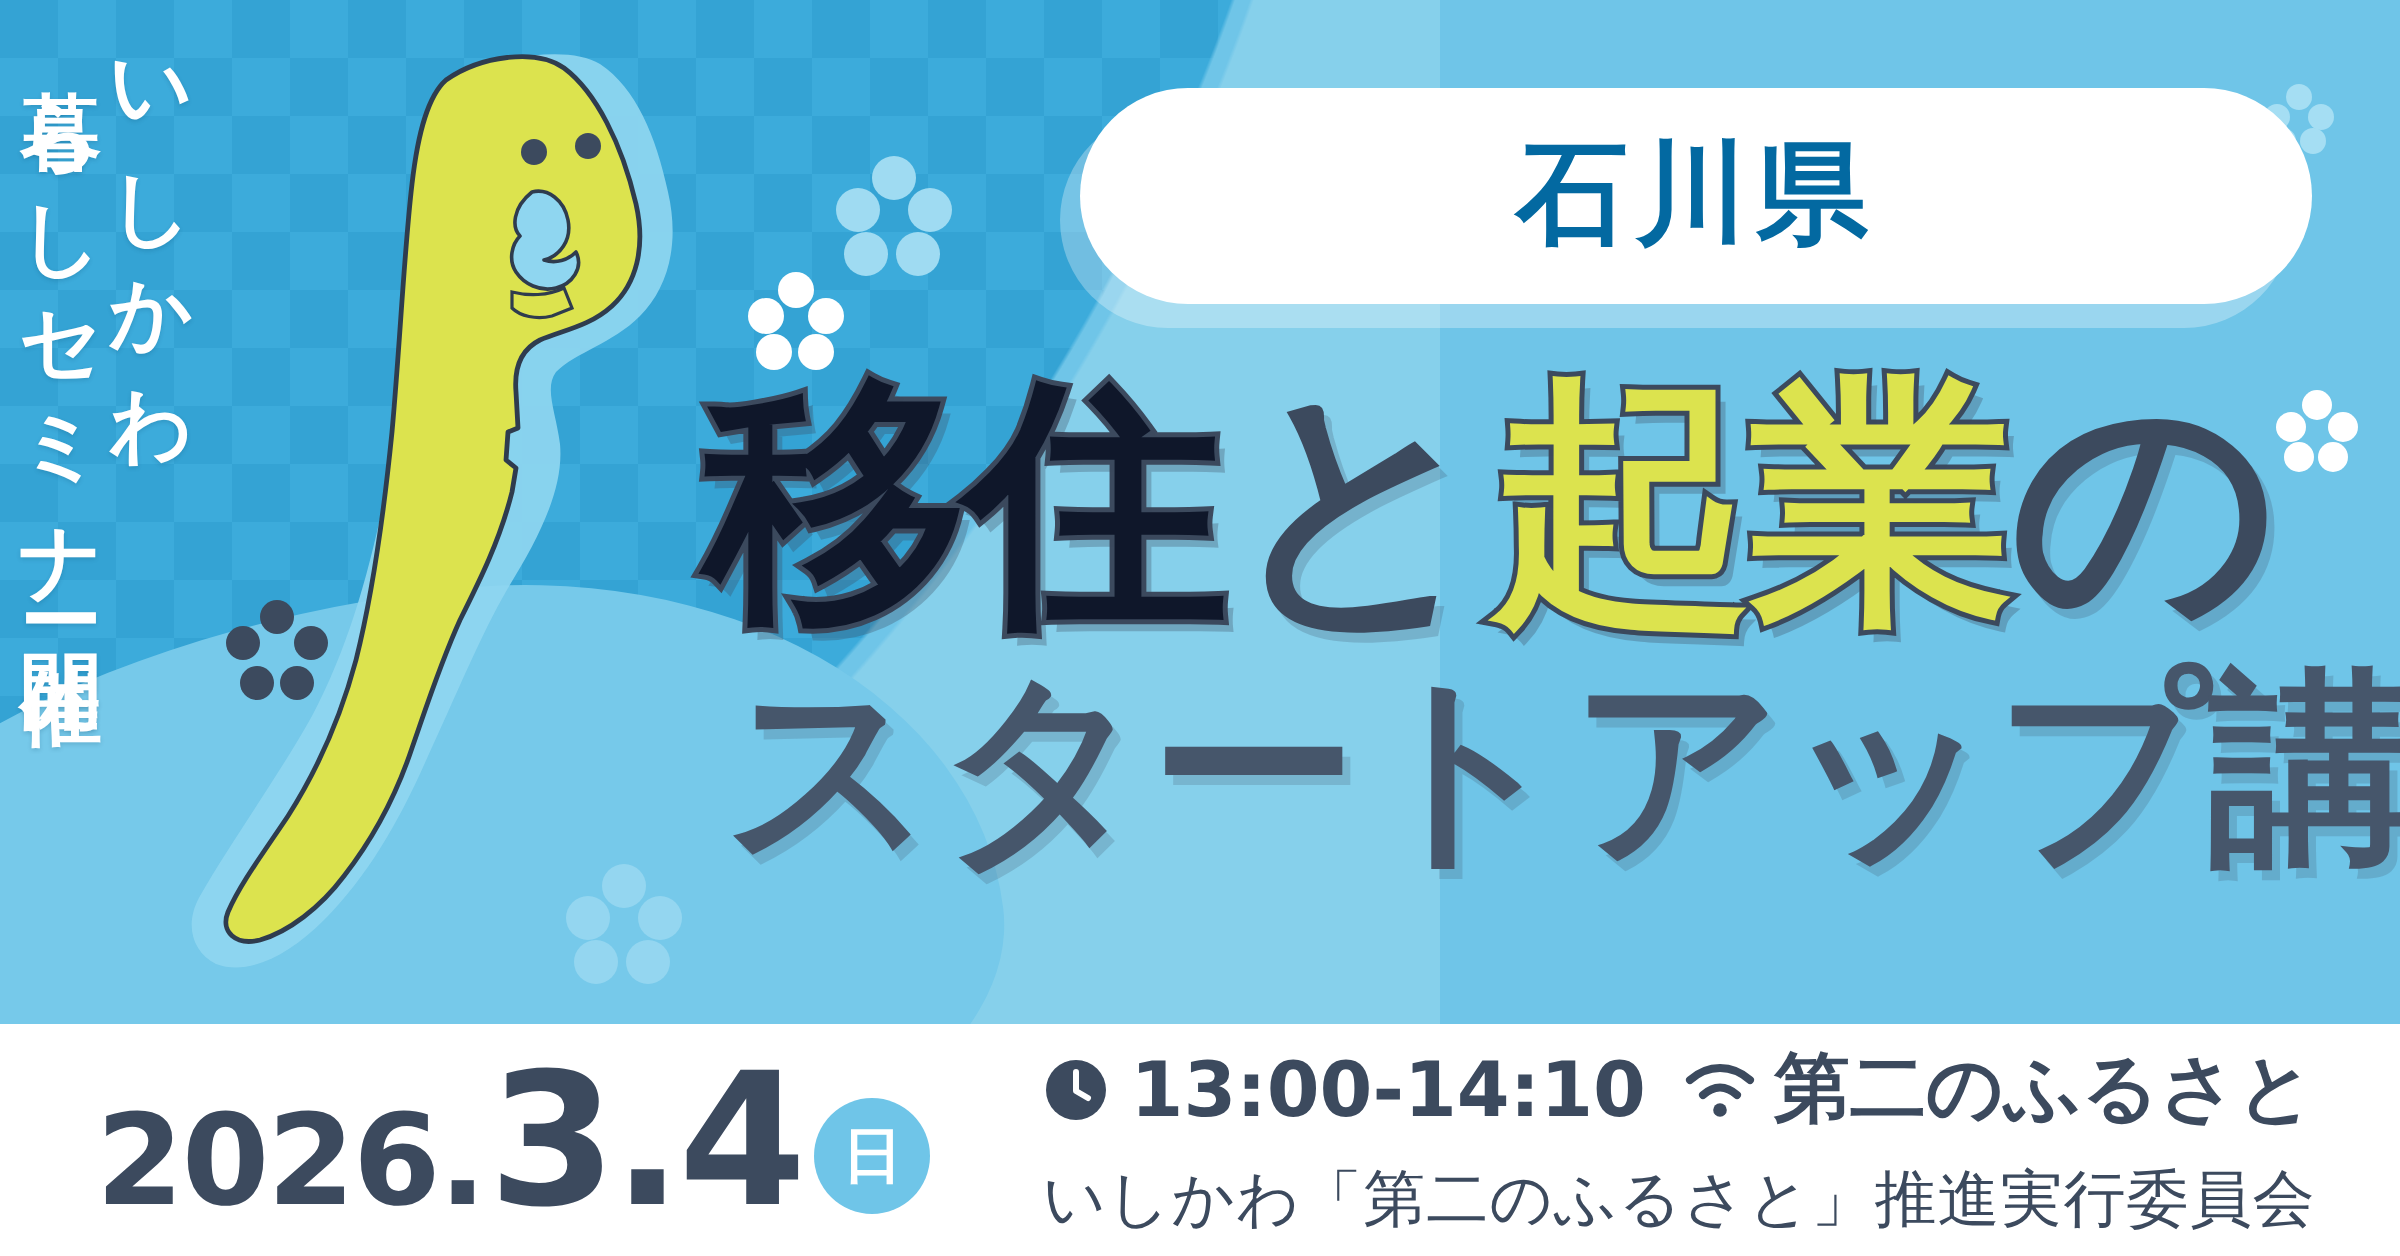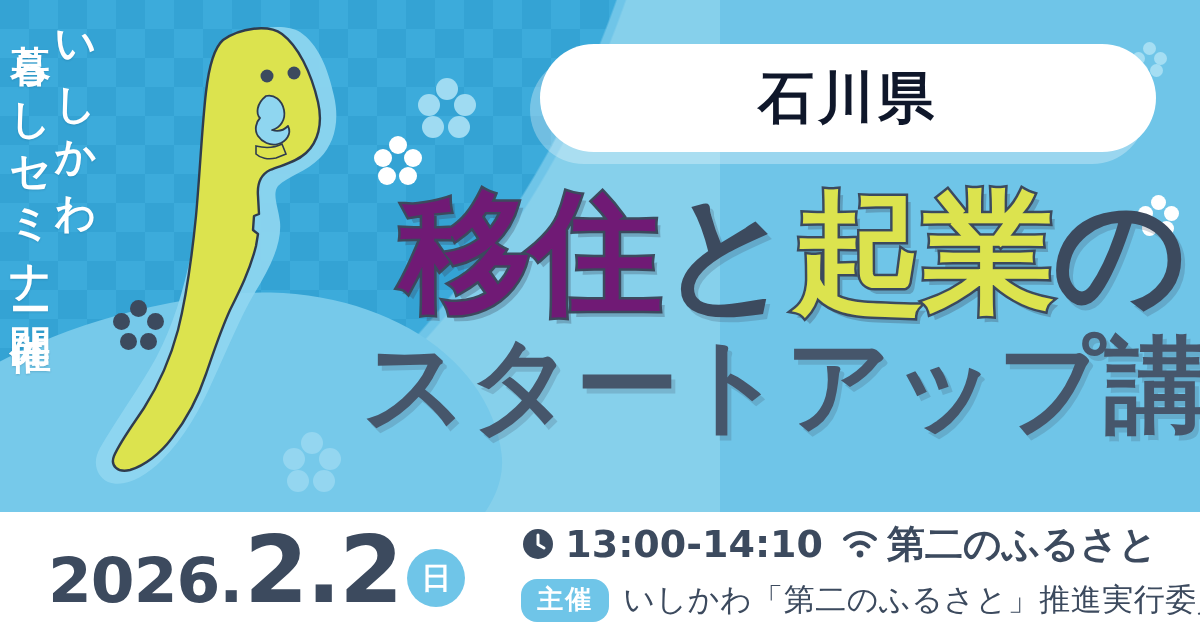--- a/index.html
+++ b/index.html
@@ -73,38 +73,37 @@
     position:absolute; left:540px; top:44px; width:616px; height:108px;
     background:#ffffff; border-radius:54px;
     box-shadow:-10px 12px 0 rgba(255,255,255,.30);
     display:flex; align-items:center; justify-content:center;
     z-index:8;
   }
   #pill .t {
     font-family:"Liberation Serif", serif; font-weight:700;
     font-size:56px; letter-spacing:4px; line-height:1; white-space:nowrap;
   }
-  #pill .t1 { color:#0f172a; }
+  #pill .t1 { color:#0369a1; }
   #pill .t2 { color:#3C4A5E; }
 
   
   #headline { position:absolute; left:352px; top:186px; z-index:8; }
   .hl-row { white-space:nowrap; line-height:1; }
   .hl-row.r1 { font-size:132px; letter-spacing:-2px; }
   .hl-row.r2 { font-size:104px; letter-spacing:0px; margin-top:14px; margin-left:10px; }
 
   .hl-yellow, .hl-green, .hl-navy {
     font-family:"DejaVu Sans", sans-serif; font-weight:700;
   }
   .hl-yellow {
-    color:#701a75;
+    color:#0f172a;
     -webkit-text-stroke:5px #3C4A5E;
     paint-order:stroke fill;
     text-shadow:5px 6px 0 rgba(60,74,94,.30);
-    margin-left:48px;
   }
   .hl-green {
     color:#DCE34E;
     -webkit-text-stroke:5px #3C4A5E;
     paint-order:stroke fill;
     text-shadow:5px 6px 0 rgba(60,74,94,.30);
   }
   .hl-navy { color:#3C4A5E; text-shadow:4px 5px 0 rgba(60,74,94,.22); }
   .hl-navy2 { color:#46566B; font-family:"DejaVu Sans", sans-serif; font-weight:700;
               text-shadow:4px 5px 0 rgba(60,74,94,.20); }
@@ -274,21 +273,21 @@
         <span class="hl-navy2">スタートアップ講座</span>
       </div>
     </div>
 
   </div>
 
   <div id="infobar">
 
     <div id="date-block">
       <span id="date-year">2026.</span>
-      <span id="date-md">2.2</span>
+      <span id="date-md">3.4</span>
       <span id="dow-badge">日</span>
     </div>
 
     <div id="detail-block">
 
       <div id="time-row">
         <span class="mini-icon">
           <svg width="34" height="34" viewBox="0 0 34 34" xmlns="http://www.w3.org/2000/svg">
             <circle cx="17" cy="17" r="15" fill="#3C4A5E"></circle>
             <path d="M17 8 L17 17.5 L23 21" stroke="#ffffff" stroke-width="3" stroke-linecap="round" stroke-linejoin="round" fill="none"></path>
@@ -299,20 +298,19 @@
           <svg width="38" height="32" viewBox="0 0 38 32" xmlns="http://www.w3.org/2000/svg">
             <path d="M4 11 C13 3 25 3 34 11" stroke="#3C4A5E" stroke-width="4" stroke-linecap="round" fill="none"></path>
             <path d="M10.5 18.5 C16 13.5 22 13.5 27.5 18.5" stroke="#3C4A5E" stroke-width="4" stroke-linecap="round" fill="none"></path>
             <circle cx="19" cy="26" r="3.4" fill="#3C4A5E"></circle>
           </svg>
         </span>
         <span class="detail-text">第二のふるさと</span>
       </div>
 
       <div id="host-row">
-        <span id="host-badge">主催</span>
         <span class="detail-text">いしかわ「第二のふるさと」推進実行委員会</span>
       </div>
 
     </div>
   </div>
 
 </div>
 
 </body></html>

